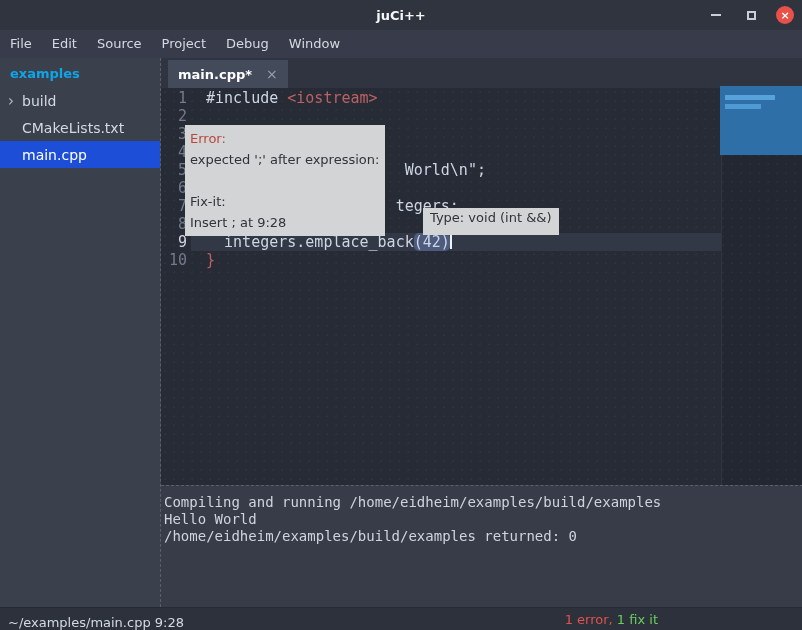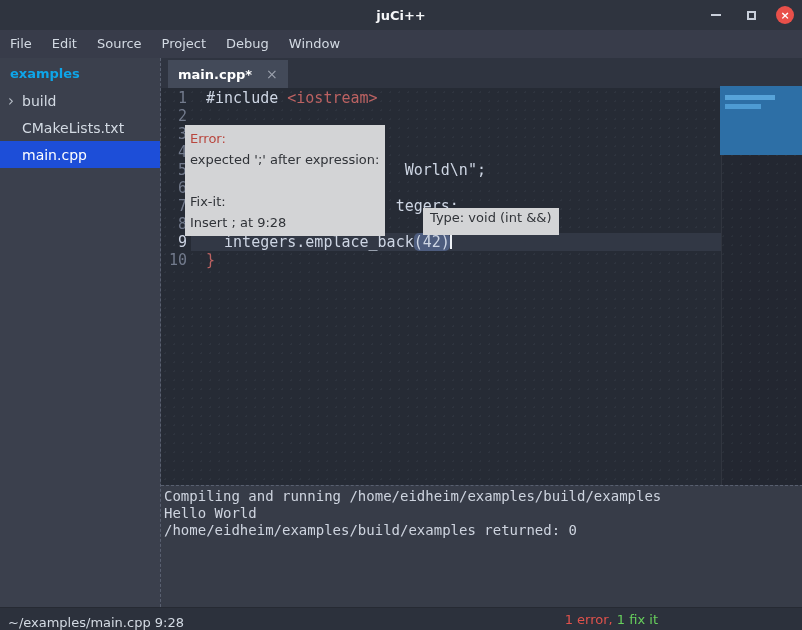--- a/index.html
+++ b/index.html
@@ -112,21 +112,21 @@
     position: absolute; left: 559px; top: 28px; width: 82px; height: 69px;
     background: #2d6fa6; z-index: 5;
   }
   .minimap .mbar1 { position: absolute; left: 5px; top: 9px; width: 50px; height: 5px; background: #57a3d9; }
   .minimap .mbar2 { position: absolute; left: 5px; top: 18px; width: 36px; height: 5px; background: #4e9bd3; }
 
   
   .terminal {
     position: absolute; left: 0; top: 427px; width: 642px; height: 122px;
     background: #373c48; border-top: 1px dashed #596070;
-    padding: 2px 0 0 3px;
+    padding: 8px 0 0 3px;
   }
   .tline {
     font: 14px "DejaVu Sans Mono", monospace; line-height: 17px; color: #ced4df;
     white-space: pre;
   }
 
   
   .error-tooltip {
     position: absolute; left: 185px; top: 125px; width: 200px; min-height: 101px;
     background: #d3d4d6; color: #303338; z-index: 20;

